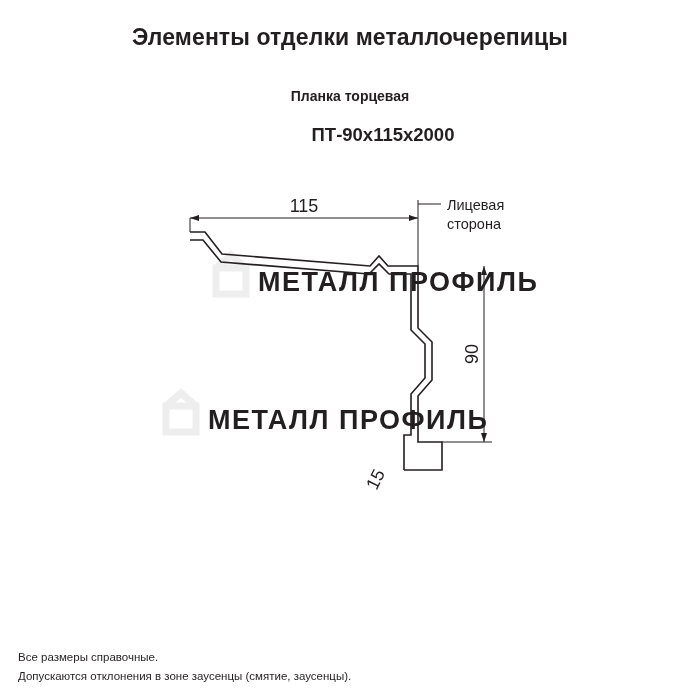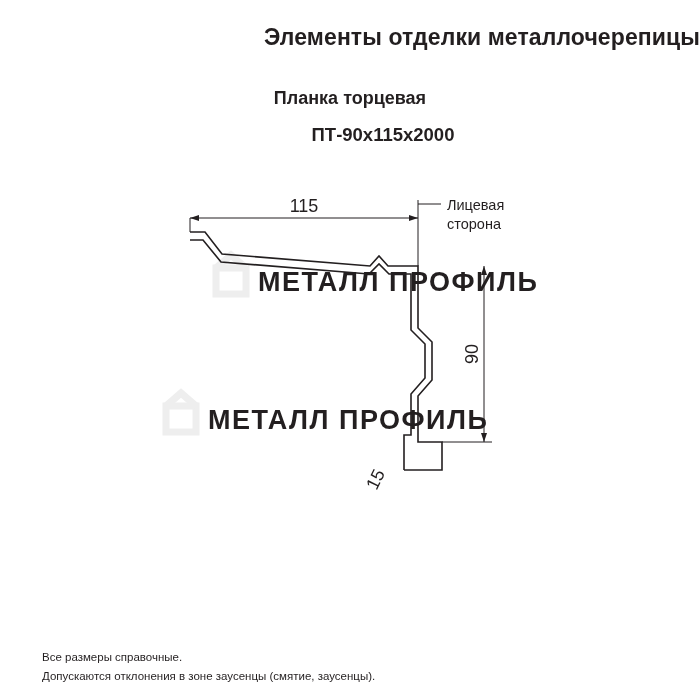--- a/index.html
+++ b/index.html
@@ -17,32 +17,32 @@
   }
   .page {
     position: absolute;
     inset: 0;
   }
   .title {
     position: absolute;
     top: 24px;
     left: 0;
     width: 700px;
-    text-align: right;
+    text-align: center;
     font-size: 23px;
     font-weight: bold;
     letter-spacing: 0.1px;
   }
   .subtitle {
     position: absolute;
     top: 88px;
     left: 0;
     width: 700px;
     text-align: center;
-    font-size: 18px;
+    font-size: 14px;
     font-weight: bold;
   }
   .code {
     position: absolute;
     top: 124px;
     left: 0;
     width: 700px;
     text-align: center;
     font-size: 18.5px;
     font-weight: bold;
@@ -66,21 +66,20 @@
   .footer {
     position: absolute;
     left: 18px;
     bottom: 14px;
     font-size: 11.5px;
     line-height: 19px;
     color: #231f20;
   }
   .footer div {
     white-space: nowrap;
-    margin-left: 24px;
   }
   svg text {
     font-family: "Liberation Sans", sans-serif;
     fill: #231f20;
   }
 </style>
 </head>
 <body>
 
 <div class="page">

